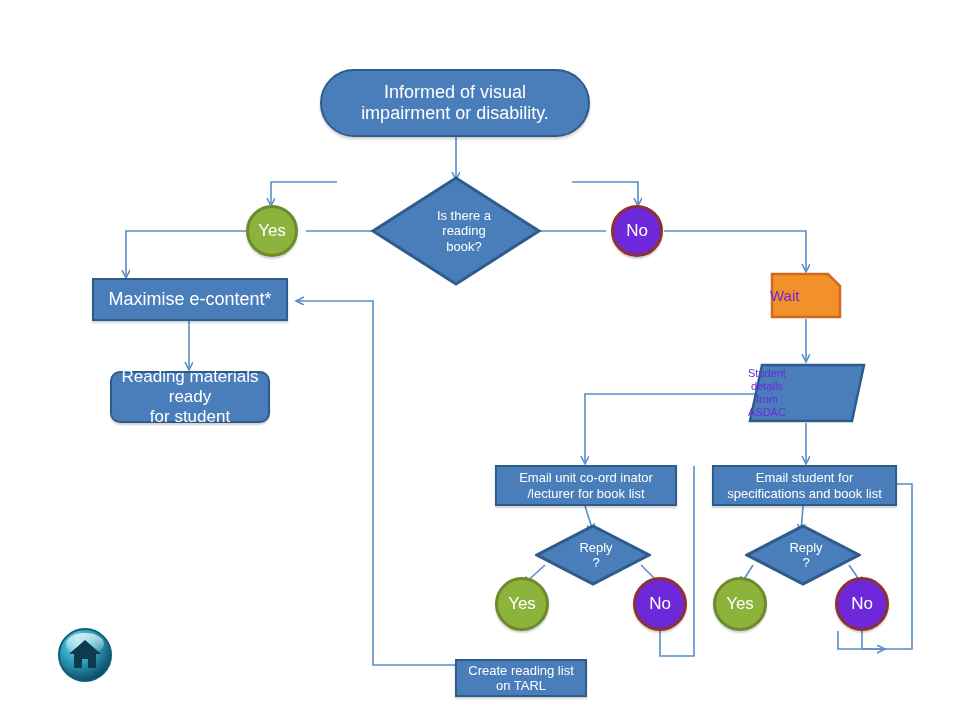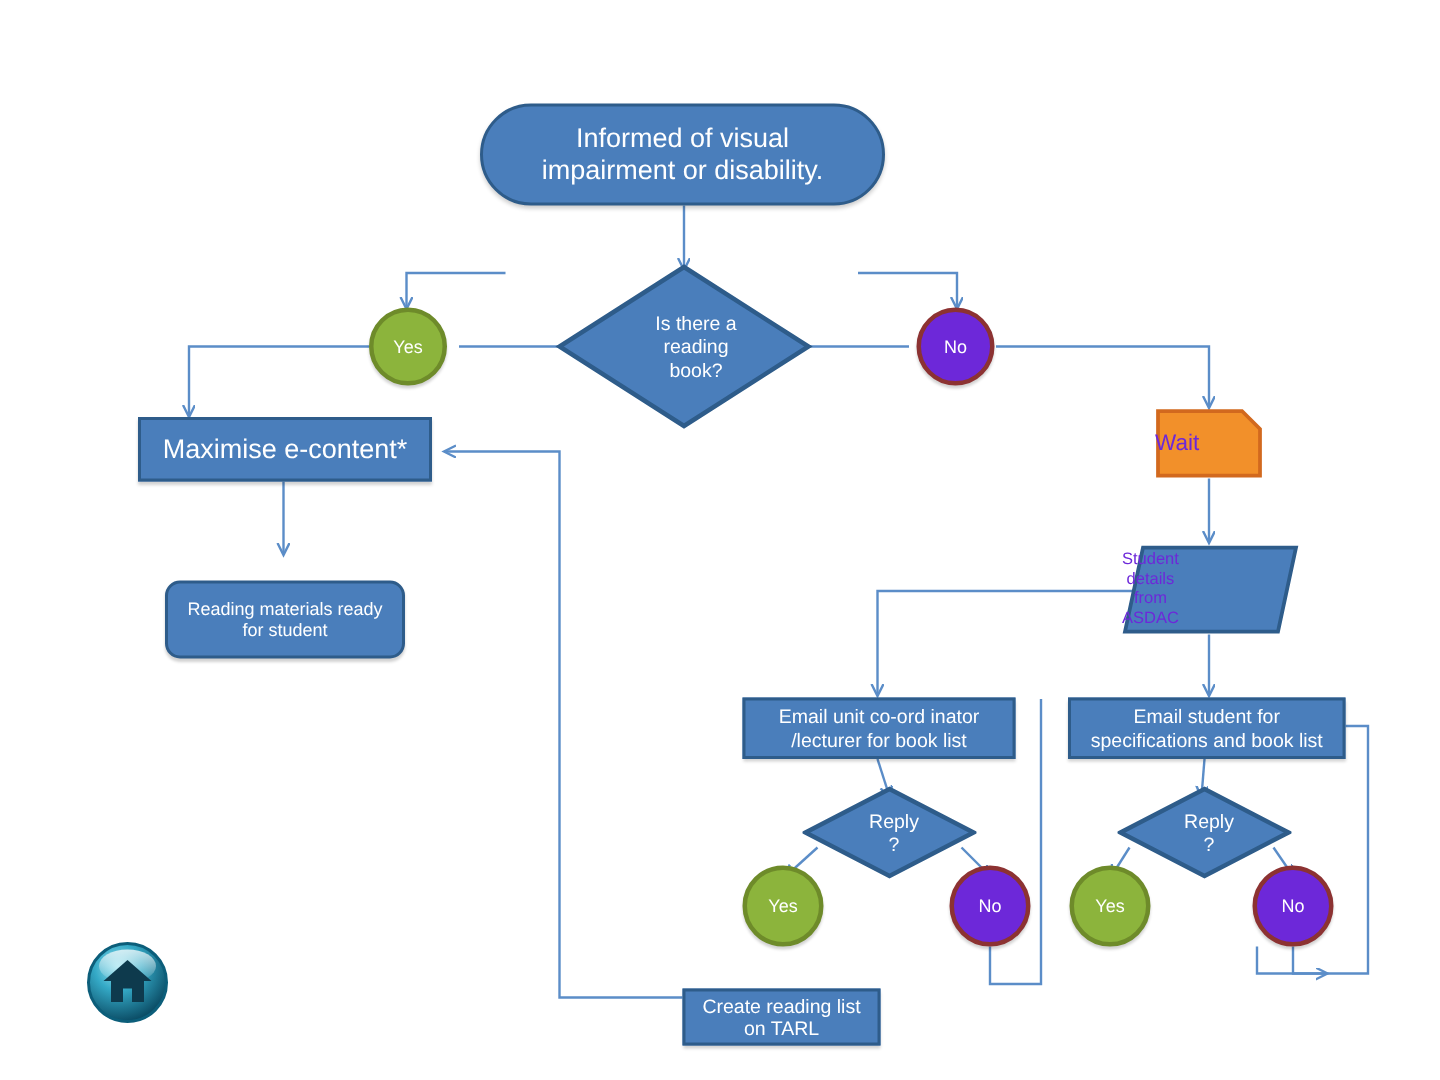--- a/index.html
+++ b/index.html
@@ -55,21 +55,21 @@
     position: absolute; inset: 0; display: flex; align-items: center; justify-content: flex-start;
     color: #6d28d9; text-align: center; line-height: 1.2;
   }
 
   
   .home-btn { position: absolute; width: 56px; height: 56px; }
 
   .t18 { font-size: 18px; }
   .t15 { font-size: 15px; }
   .t13 { font-size: 13px; }
-  .t12 { font-size: 12px; }
+  .t12 { font-size: 17px; }
   .t11 { font-size: 11px; }
 </style>
 </head>
 <body>
 
 <div id="canvas">
 
   <svg class="wires" viewBox="0 0 960 720" xmlns="http://www.w3.org/2000/svg">
     <defs>
       <marker id="ah" markerWidth="10" markerHeight="10" refX="7" refY="4" orient="auto" markerUnits="userSpaceOnUse">
@@ -142,21 +142,21 @@
   </div>
 
   <div class="node circle-no t12" style="left:611px; top:186px; width:52px; height:52px;">
     <span>No</span>
   </div>
 
   <div class="node proc t18" style="left:92px; top:259px; width:196px; height:43px;">
     <span>Maximise e-content*</span>
   </div>
 
-  <div class="node proc rounded t12" style="left:110px; top:368px; width:160px; height:52px;">
+  <div class="node proc rounded t12" style="left:110px; top:352px; width:160px; height:52px;">
     <div>
       <div>Reading materials ready</div>
       <div>for student</div>
     </div>
   </div>
 
   <div class="poly" style="left:770px; top:253px; width:72px; height:47px;">
     <svg class="pshape" viewBox="0 0 72 47" xmlns="http://www.w3.org/2000/svg">
       <polygon points="2,2 58,2 70,14 70,45 2,45" fill="#F2902A" stroke="#D2691E" stroke-width="2.5"></polygon>
     </svg>

